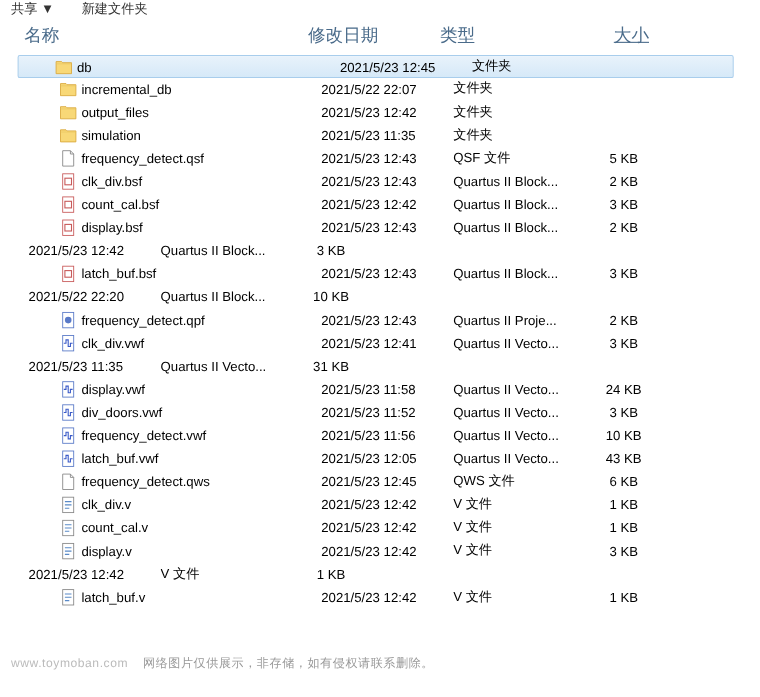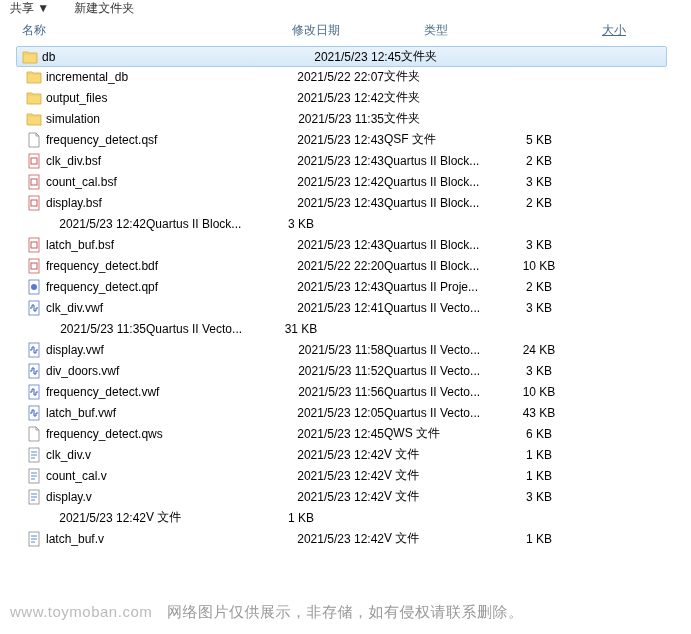--- a/index.html
+++ b/index.html
@@ -19,22 +19,21 @@
       gap: 25px;
       align-items: center;
       color: #333;
       font-size: 12px;
     }
     .header {
       display: flex;
       padding: 6px 10px 4px 22px;
       border-bottom: 0px solid #e5e5e5;
       color: #4a6b8a;
-      font-size: 12px;
-      gap: 12px;
+      font-size: 16px;
     }
     .col-name { width: 258px; }
     .col-date { width: 120px; }
     .col-type { width: 120px; }
     .col-size { width: 80px; text-align: right; padding-right: 10px; text-decoration: underline; }
     .file-list {
       padding-top: 4px;
     }
     .file-row {
       display: flex;
@@ -55,30 +54,30 @@
       width: 16px;
       height: 16px;
       margin-right: 4px;
       display: inline-flex;
       align-items: center;
       justify-content: center;
       flex-shrink: 0;
     }
     .folder-icon svg { width: 16px; height: 14px; }
     .file-icon svg { width: 14px; height: 16px; }
-    .cell-name { width: 238px; display: flex; align-items: center; }
-    .cell-date { width: 120px; color: #000; text-align: right; }
+    .cell-name { width: 238px; display: flex; align-items: center; margin-left: 28px; }
+    .cell-date { width: 120px; color: #000; }
     .cell-type { width: 120px; color: #000; white-space: nowrap; overflow: hidden; text-overflow: ellipsis; }
     .cell-size { width: 80px; text-align: center; padding-right: 10px; color: #000; }
     .footer {
       position: absolute;
-      bottom: 12px;
+      bottom: 24px;
       left: 10px;
       color: #bbb;
-      font-size: 15px;
+      font-size: 11px;
       letter-spacing: 0.5px;
     }
     .footer-text { color: #999; margin-left: 10px; }
   </style>
 </head>
 <body>
 
 <div class="toolbar">
   <span>共享 ▼</span>
   <span>新建文件夹</span>
@@ -217,29 +216,20 @@
             <rect x="4" y="5" width="6" height="6" fill="none" stroke="#C85A5A" stroke-width="1"></rect>
           </svg>
         </span>
         <span>latch_buf.bsf</span>
       </div>
       <div class="cell-date">2021/5/23 12:43</div>
       <div class="cell-type">Quartus II Block...</div>
       <div class="cell-size">3 KB</div>
     </div>
     <div class="file-row">
-      <div class="cell-name">
-        <span class="icon file-icon">
-          <svg viewBox="0 0 14 16">
-            <rect x="2" y="1" width="10" height="14" fill="#fff" stroke="#C85A5A" stroke-width="0.8"></rect>
-            <rect x="4" y="5" width="6" height="6" fill="none" stroke="#C85A5A" stroke-width="1"></rect>
-          </svg>
-        </span>
-        <span>frequency_detect.bdf</span>
-      </div>
       <div class="cell-date">2021/5/22 22:20</div>
       <div class="cell-type">Quartus II Block...</div>
       <div class="cell-size">10 KB</div>
     </div>
     <div class="file-row">
       <div class="cell-name">
         <span class="icon file-icon">
           <svg viewBox="0 0 14 16">
             <rect x="2" y="1" width="10" height="14" fill="#fff" stroke="#5A7AC8" stroke-width="0.8"></rect>
             <circle cx="7" cy="8" r="3" fill="#5A7AC8"></circle>

